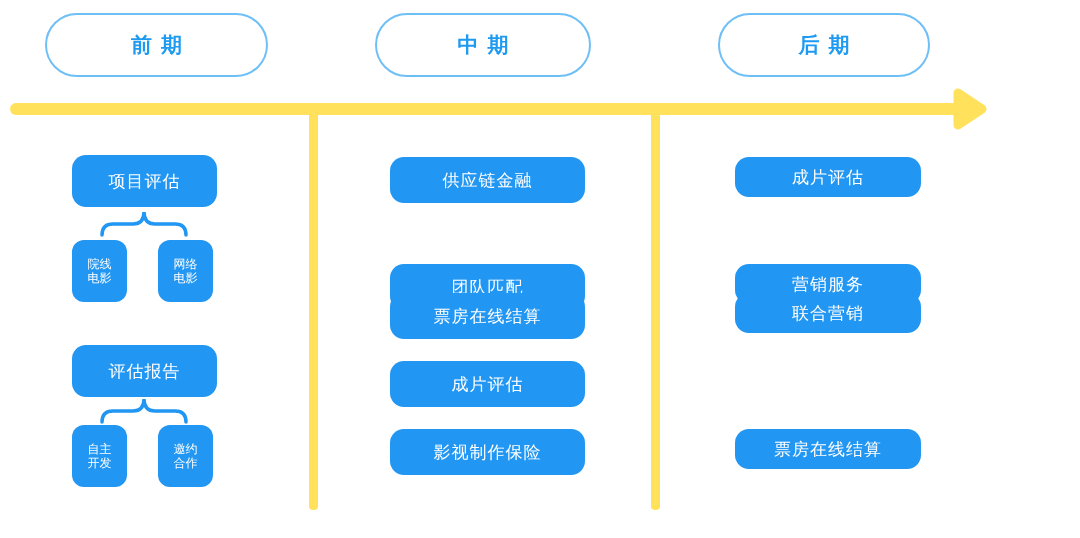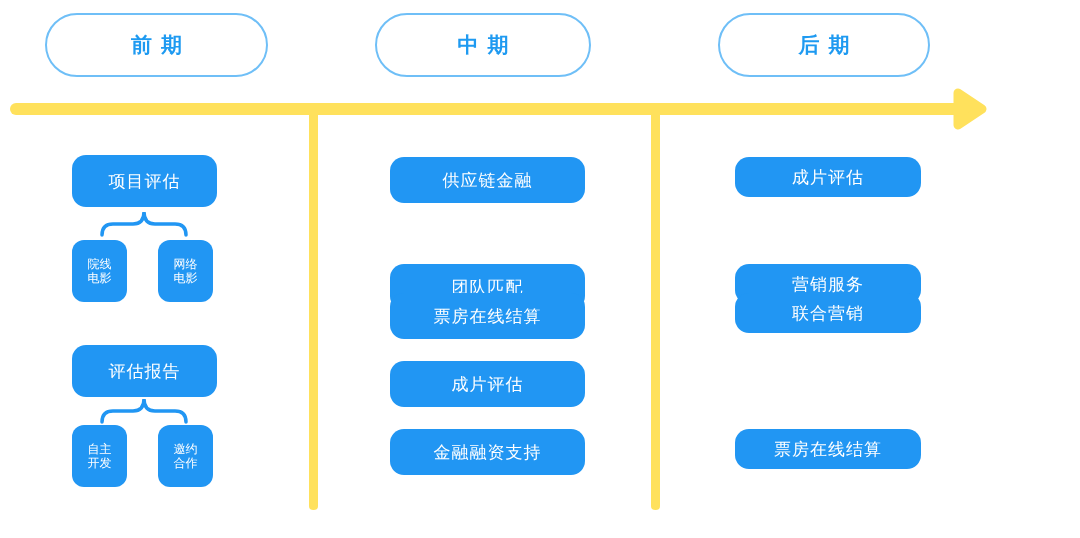--- a/index.html
+++ b/index.html
@@ -138,21 +138,21 @@
   <div class="bluebox mid-box row1">
     <span>团队匹配</span>
   </div>
   <div class="bluebox mid-box row2">
     <span>票房在线结算</span>
   </div>
   <div class="bluebox mid-box row3">
     <span>成片评估</span>
   </div>
   <div class="bluebox mid-box row4">
-    <span>金融融资支持</span>
+    <span>影视制作保险</span>
   </div>
 
   <div class="bluebox late-box row0">
     <span>成片评估</span>
   </div>
   <div class="bluebox late-box row1">
     <span>营销服务</span>
   </div>
   <div class="bluebox late-box row2">
     <span>联合营销</span>

